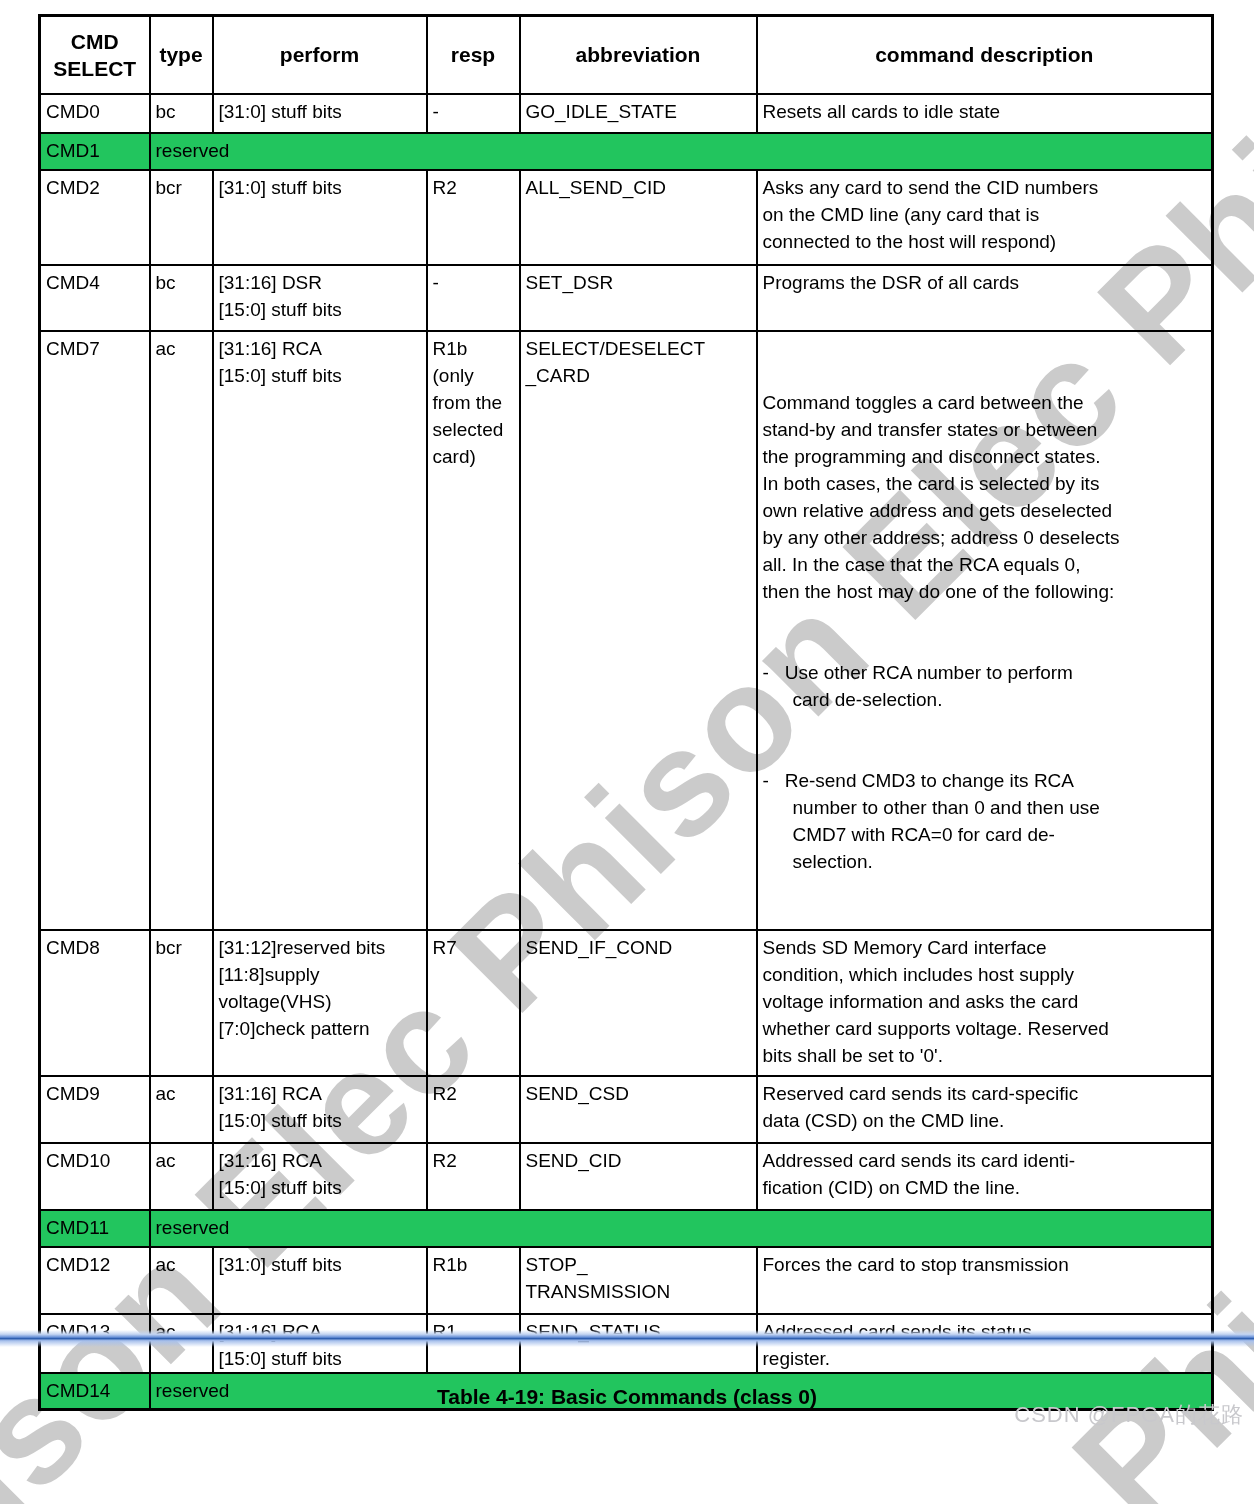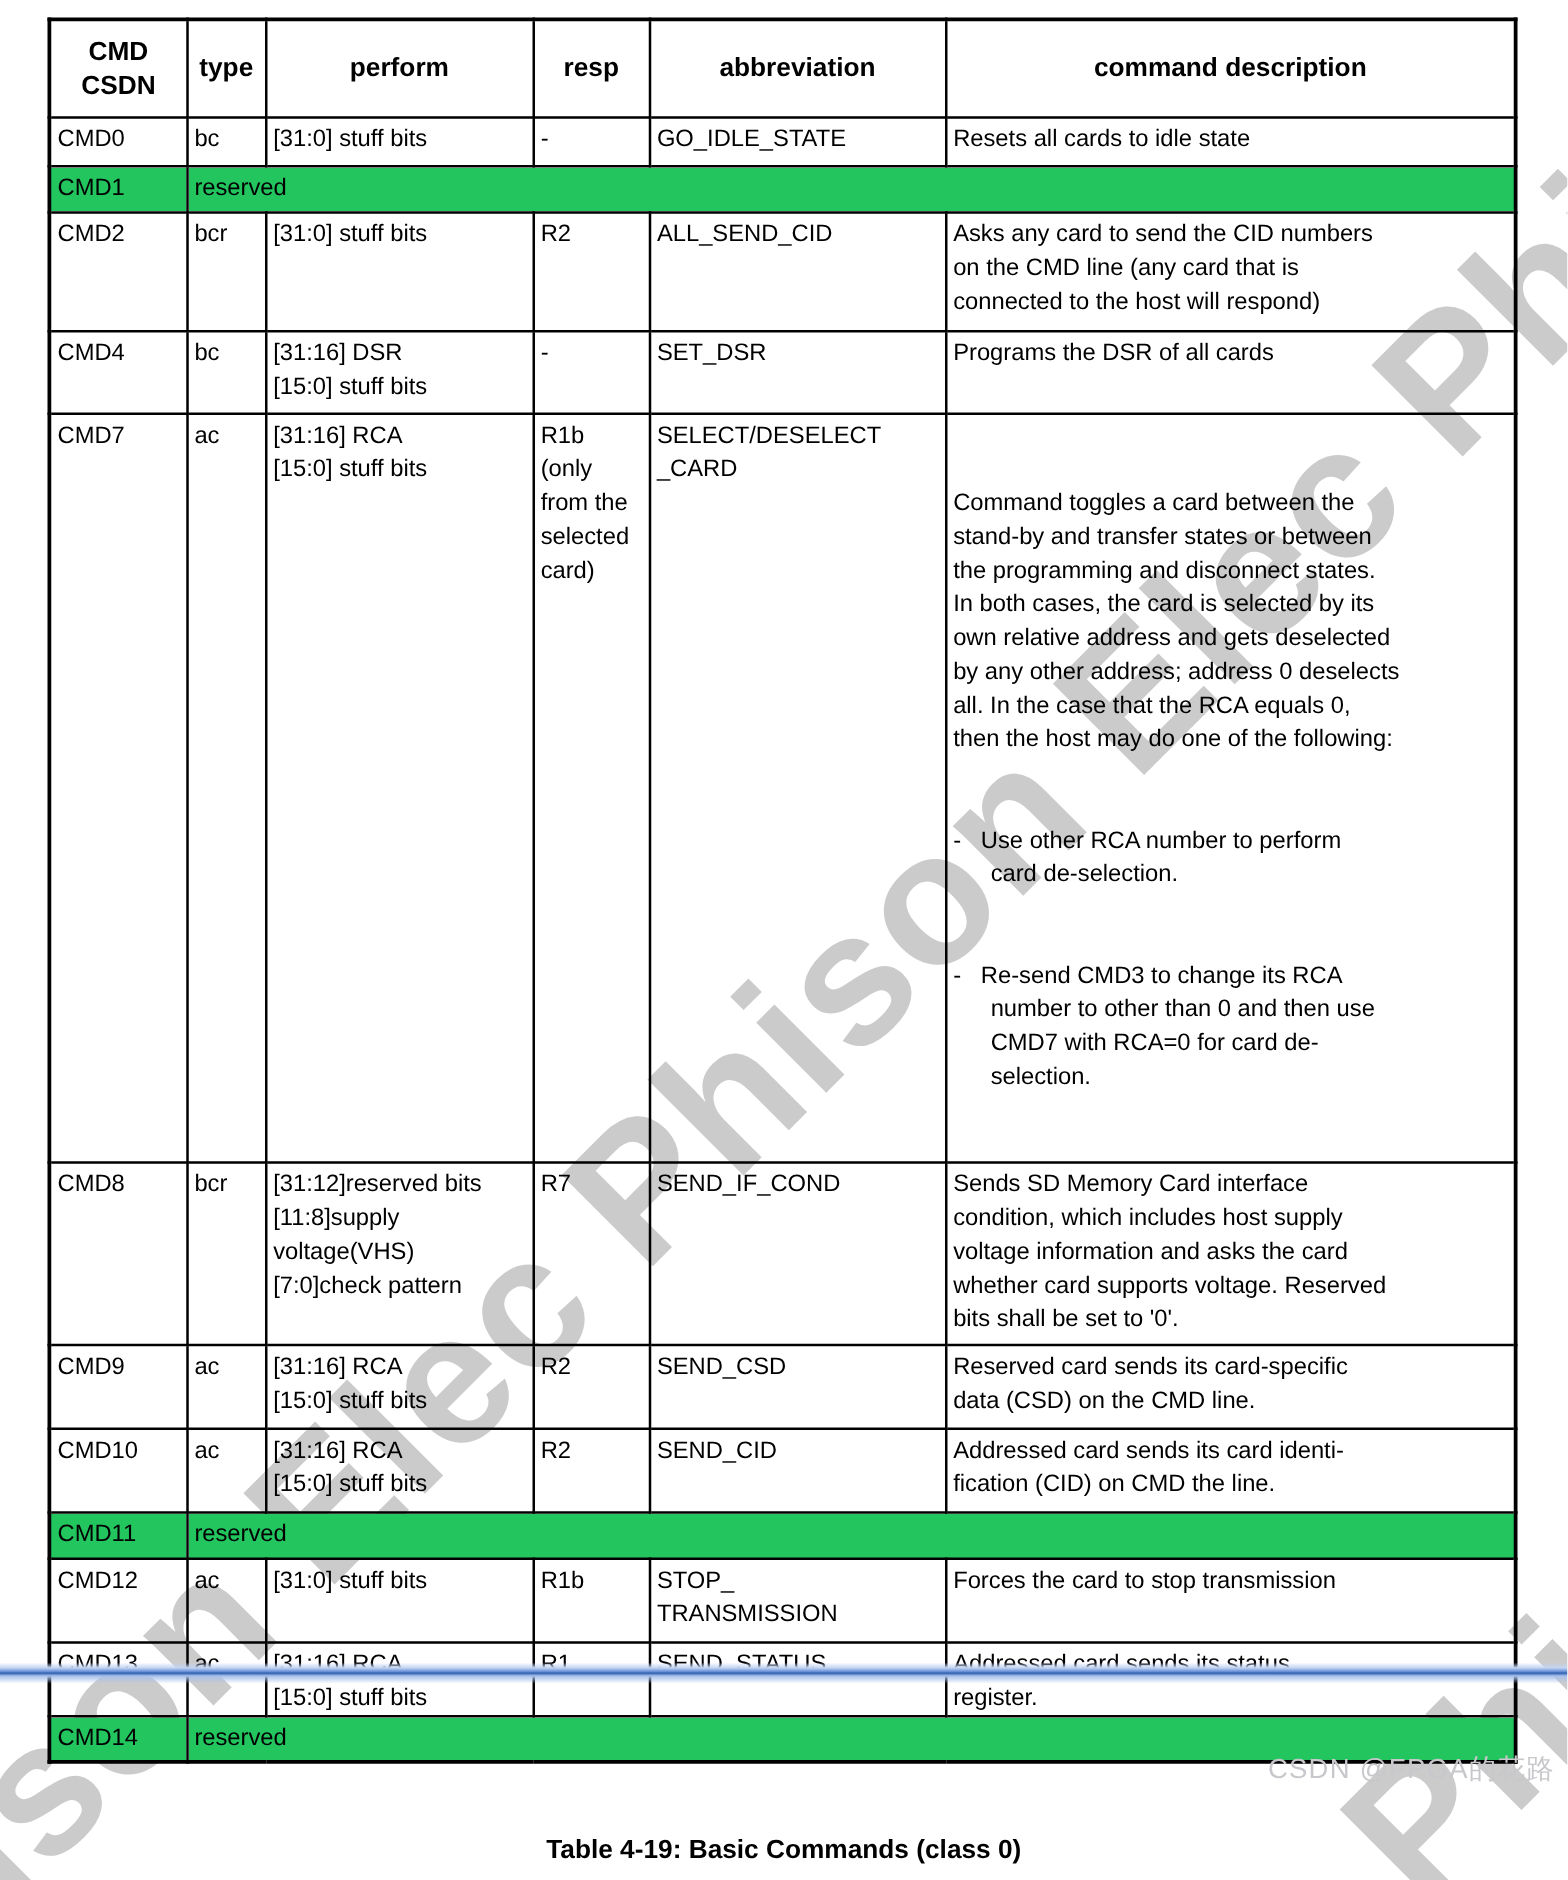--- a/index.html
+++ b/index.html
@@ -20,21 +20,21 @@
      font-size:19px;line-height:27px;white-space:pre-wrap;overflow:hidden;word-wrap:break-word;}
   td.th{font-weight:bold;text-align:center;vertical-align:middle;font-size:21px;line-height:27px;padding:2px;}
   .gray{background:#22c55e;}
   .bullet{padding-left:30px;text-indent:-30px;}
 
   
   .divider{position:absolute;left:0;top:1330px;width:1254px;height:17px;z-index:3;
            background:linear-gradient(to bottom, rgba(255,255,255,0) 0%, #c4d5f2 25%,
                       #6b93d9 42%, #2f5faf 50%, #a7c0ec 63%, rgba(255,255,255,0) 100%);}
 
-  .caption{position:absolute;left:0;top:1468px;width:100%;text-align:center;
+  .caption{position:absolute;left:0;top:1385px;width:100%;text-align:center;
            font-weight:bold;font-size:21px;z-index:1;}
   .csdn{position:absolute;right:10px;top:1400px;font-size:22px;color:#c8c8cc;
         z-index:2;letter-spacing:1px;z-index:2;}
 </style>
 </head>
 <body>
 
 <div class="page">
 
   <div class="wm-layer">
@@ -47,21 +47,21 @@
       <col style="width:110px">
         <col style="width:63px">
         <col style="width:214px">
       <col style="width:93px">
         <col style="width:237px">
         <col style="width:456px">
     </colgroup>
     <tbody>
       <tr style="height:78px">
         <td class="th">CMD
-CSDN</td>
+SELECT</td>
         <td class="th">type</td>
         <td class="th">perform</td>
         <td class="th">resp</td>
         <td class="th">abbreviation</td>
         <td class="th">command description</td>
       </tr>
 
       <tr style="height:39px">
         <td>CMD0</td>
         <td>bc</td>

